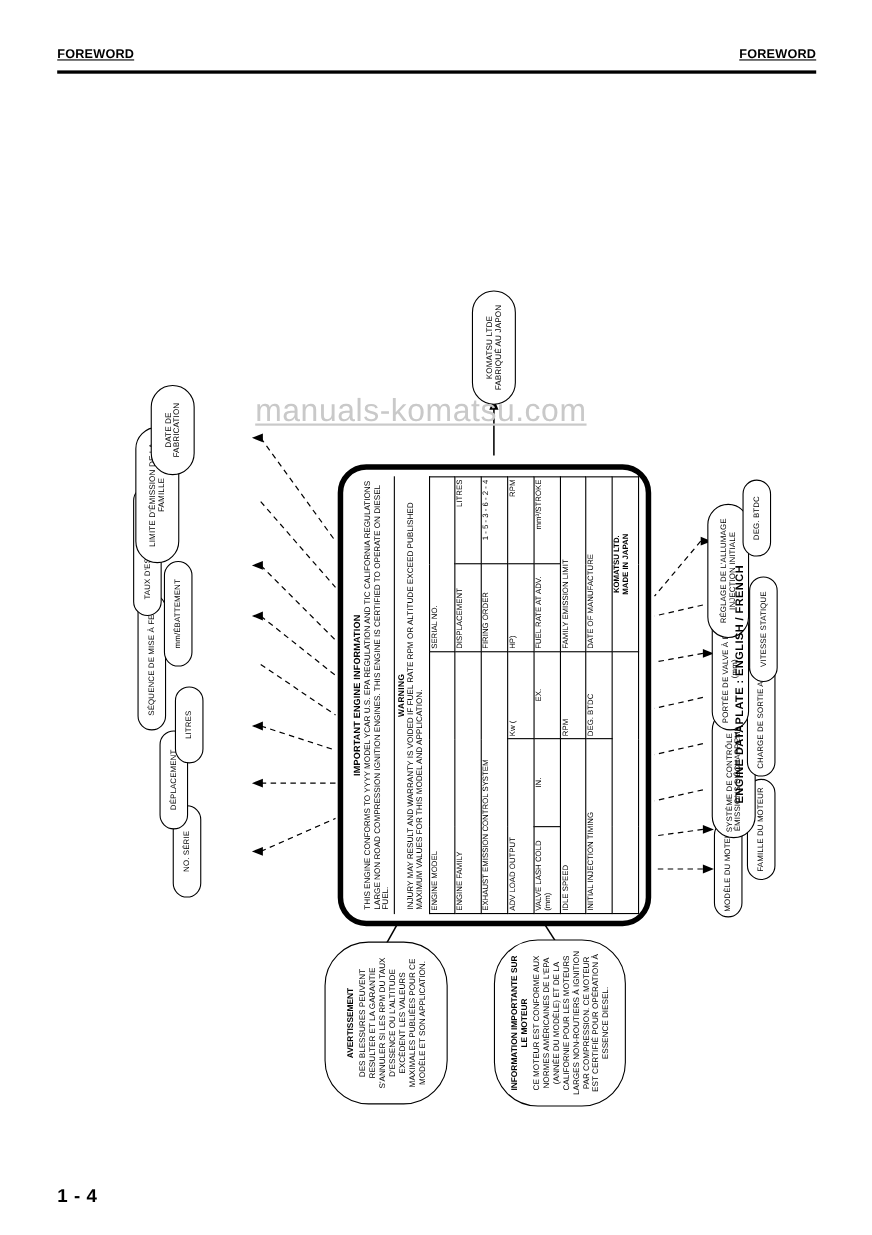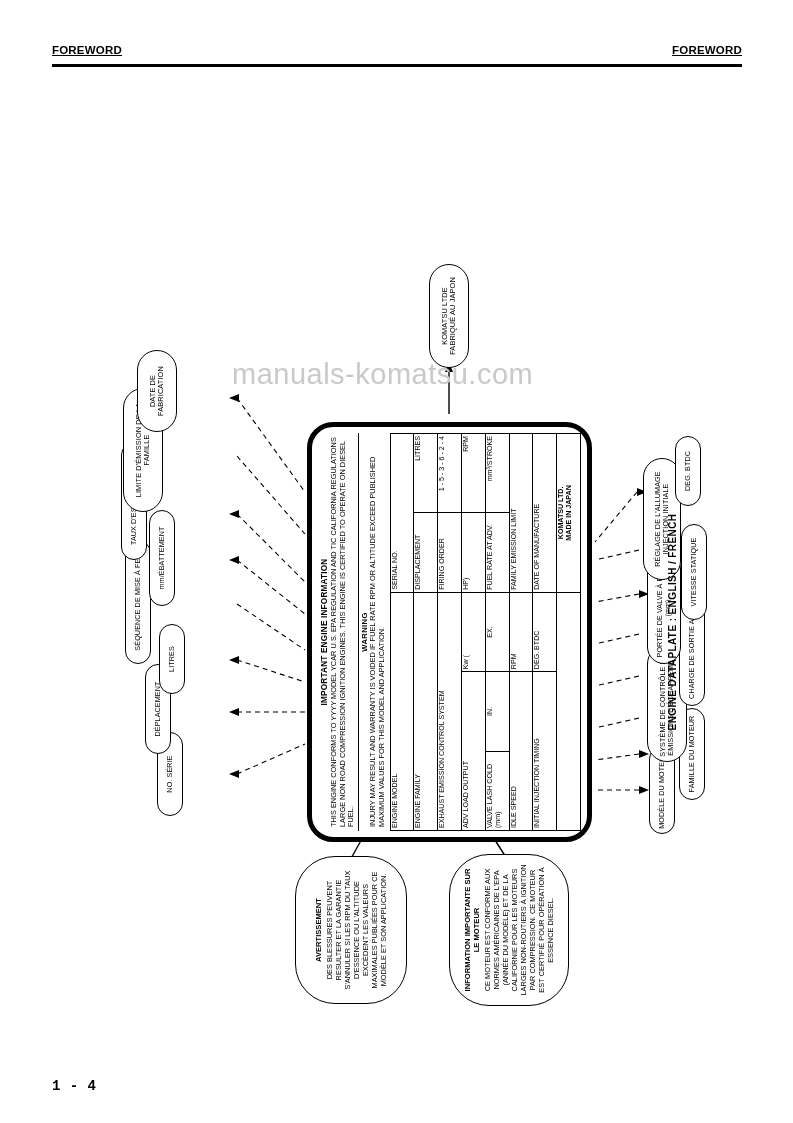--- a/index.html
+++ b/index.html
@@ -23,21 +23,21 @@
   #page-header .hd.left { left: 0; }
   #page-header .hd.right { right: 0; }
   #page-header .rule {
     position:absolute; left:0; right:0; top: 20px; height: 3px; background:#000;
   }
 
   
   #page-footer {
     position:absolute; left:52px; top:1078px; width:690px; height:20px;
   }
-  #page-footer .pg { font-size: 14px; font-weight: bold; letter-spacing:.5px;font-family:Liberation Mono, monospace;}
+  #page-footer .pg { font-size: 17px; font-weight: bold; letter-spacing:.5px;}
 
   
   
   #figure-stage {
     position: absolute;
     left: 0px; top: 0px;
     width: 793px; height: 1123px;
   }
   #figure-rot {
     position: absolute;
@@ -144,20 +144,21 @@
   #watermark {
     position:absolute;
     left: 232px; top: 358px;
     font-size: 29px;
     color: #c9c9c9;
     font-family: "Liberation Sans", sans-serif;
     letter-spacing: .5px;
     white-space: nowrap;
     z-index: 50;
     pointer-events:none;
+    text-decoration:underline;
   }
 </style>
 </head>
 <body>
 
 <div id="page-header">
   <div class="hd left">FOREWORD</div>
   <div class="hd right">FOREWORD</div>
   <div class="rule"></div>
 </div>

